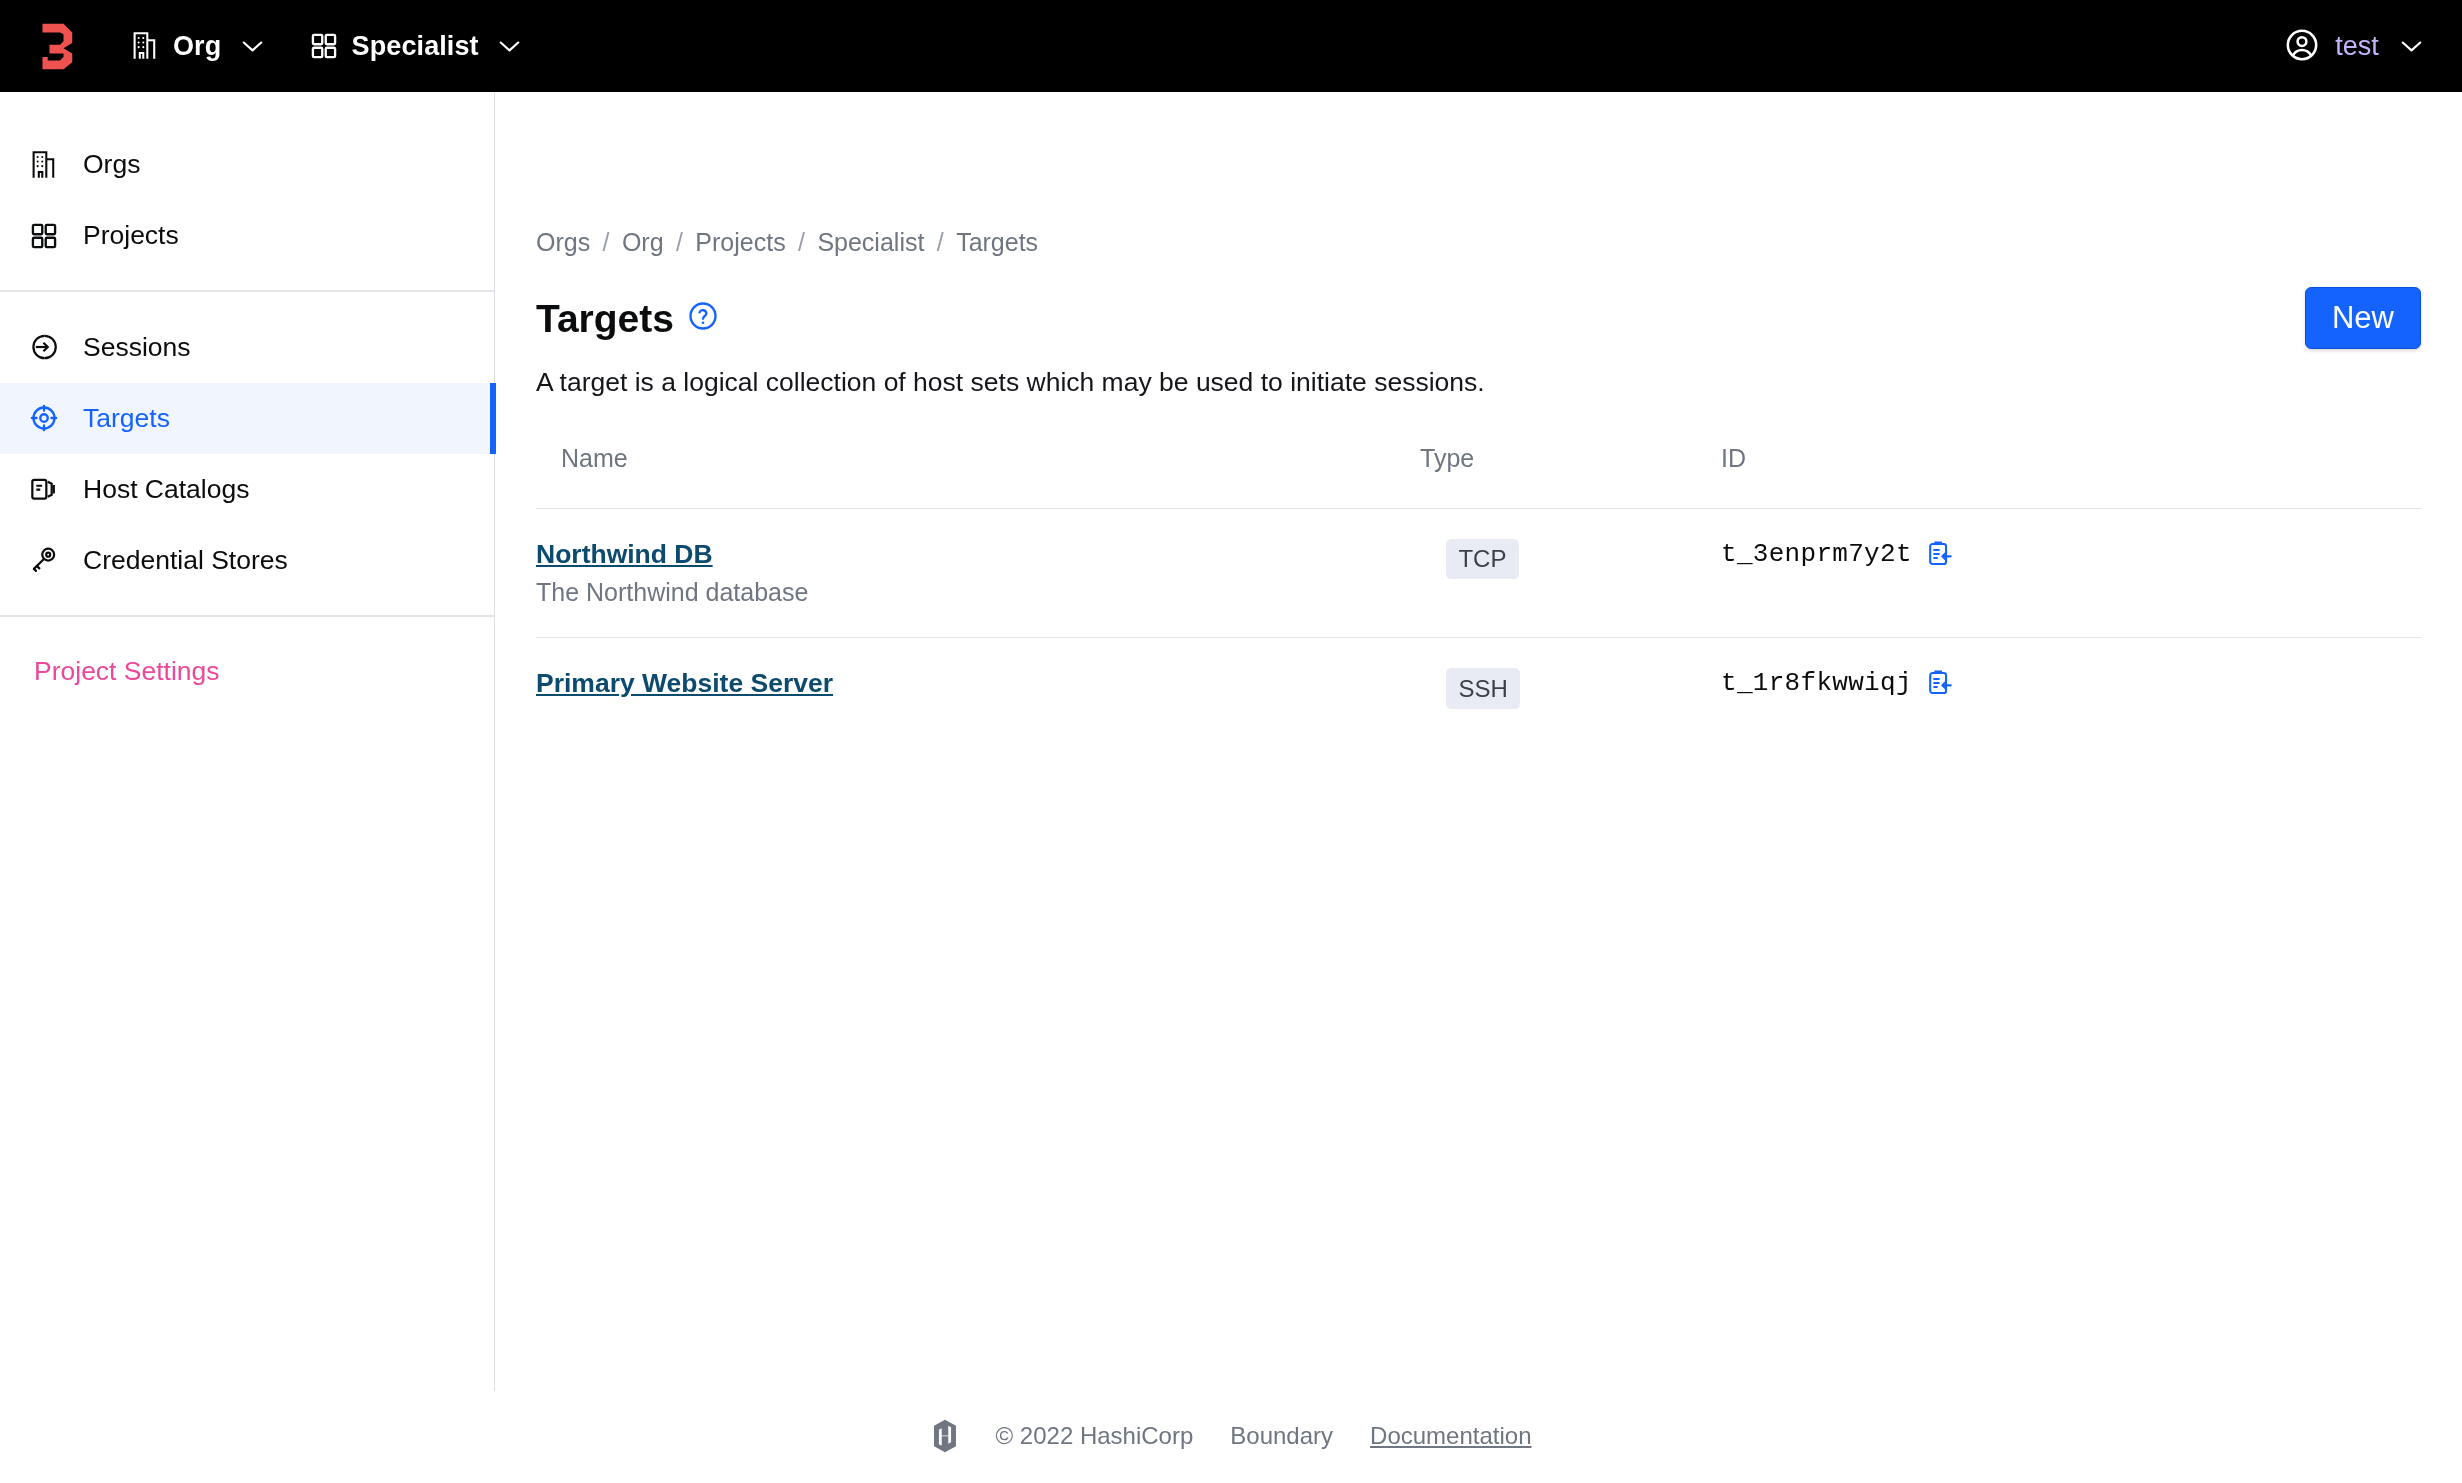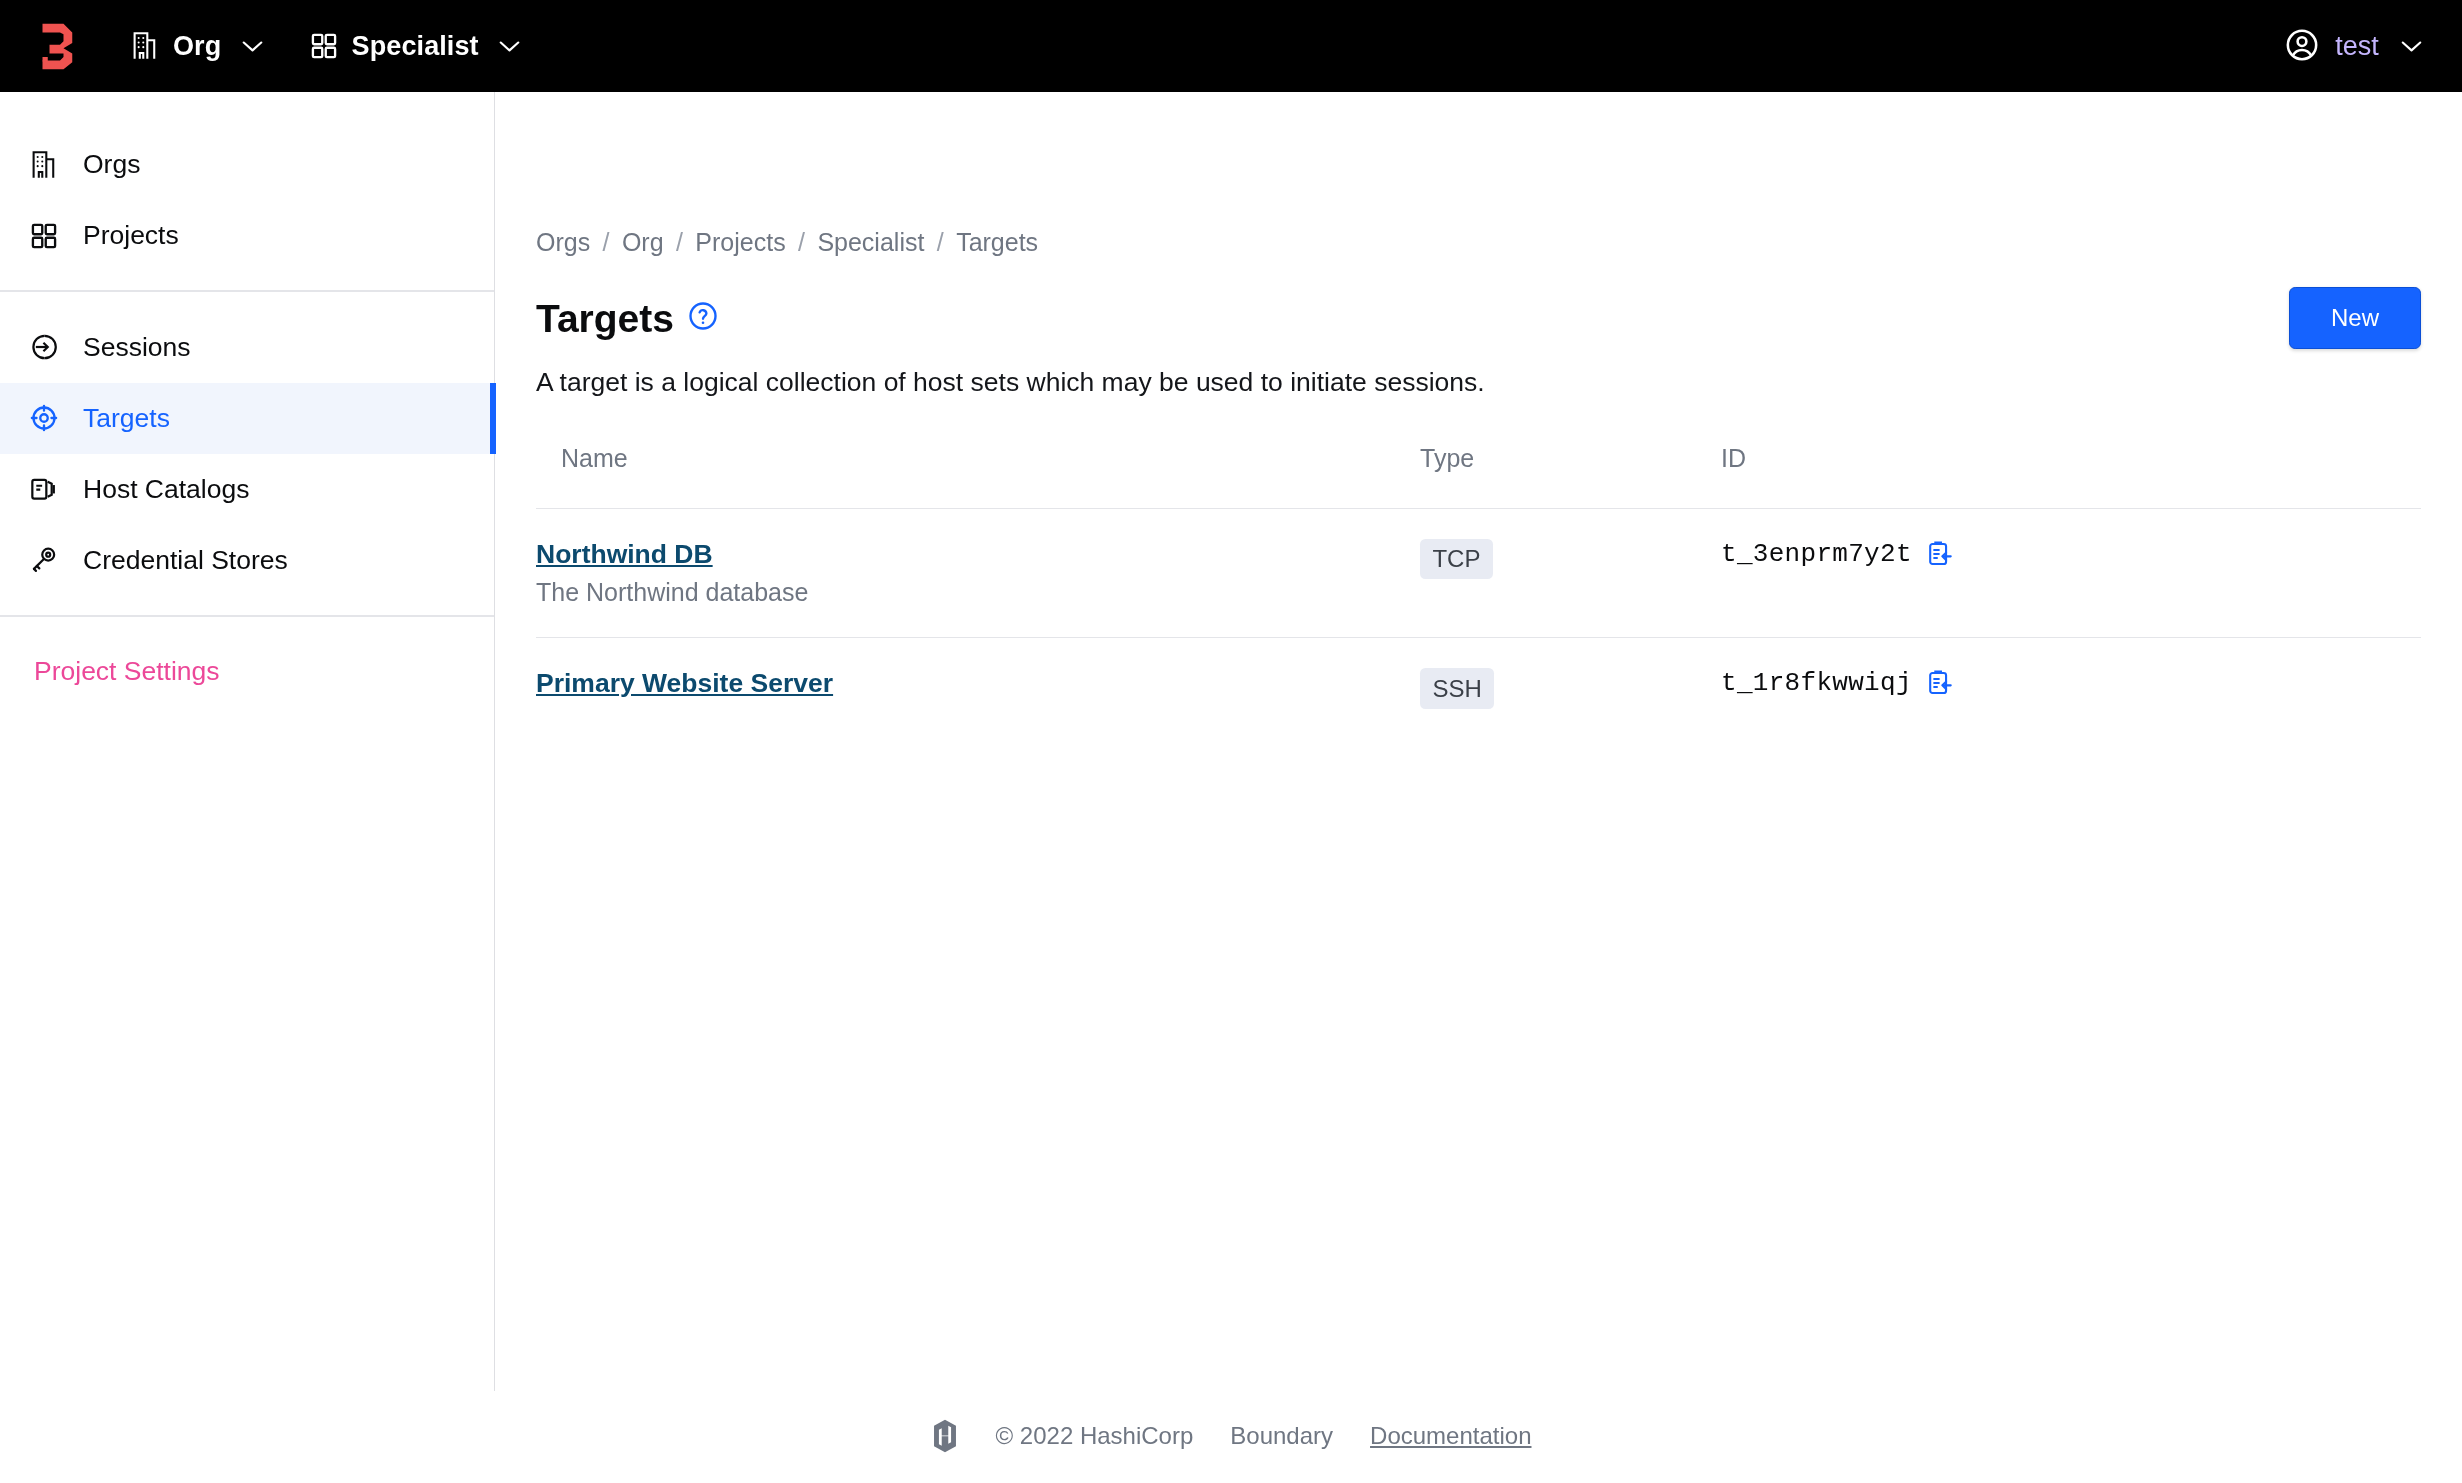--- a/index.html
+++ b/index.html
@@ -81,23 +81,23 @@
   .page-title {
     font-size: 39px; font-weight: 700; color: #0b0c0e; line-height: 1;
   }
   .help-ico { margin-left: 14px; margin-top: 1.8px; cursor: pointer; display:inline-flex; }
   .btn-new {
     margin-left: auto;
     background: #1563ff;
     border: 0.9px solid #0b4fd6;
     border-radius: 6.2px;
     color: #ffffff;
-    font-size: 24px;
+    font-size: 31px;
     font-family: "Liberation Sans", sans-serif;
-    padding: 0 41px;
+    padding: 0 26px;
     height: 62px;
     cursor: pointer;
     box-shadow: 0 1.8px 3.5px rgba(0,0,0,.14);
     margin-top: -12.4px;
   }
   .page-desc { margin-top: 18px; font-size: 26.5px; color: #14161a; }
 
   
   .tbl { width: 100%; border-collapse: collapse; margin-top: 46px; table-layout: fixed; }
   .tbl th {
@@ -110,21 +110,21 @@
   .tbl td { padding: 30px 0; border-top: 1.8px solid #e4e5e9; vertical-align: top; }
   .tbl tr:first-child td { border-top: 1.8px solid #e4e5e9; }
   .cell-name { padding-left: 25px; }
   .link {
     color: #0c4a6e; font-size: 26.5px; font-weight: 700;
     text-decoration: underline; cursor: pointer;
   }
   .sub { margin-top: 8.8px; font-size: 25px; color: #6f7682; }
   .badge {
     display: inline-block; background: #e8ebf3; color: #3b4048;
-    border-radius: 5.3px; padding: 6.2px 12.4px; font-size: 24px;
+    border-radius: 5.3px; padding: 6.2px 12.4px; font-size: 24px; margin-left: 26px;
   }
   .id-cell { display: flex; align-items: center; gap: 14px; }
   .id-text { font-family: "Liberation Mono", monospace; font-size: 26px; color: #0b0c0e; letter-spacing: 0.3px; }
   .copy-btn { cursor: pointer; display: flex; align-items: center; }
 
   
   .footer {
     position: absolute; left: 0; right: 0; bottom: 0; height: 95px;
     display: flex; align-items: center; justify-content: center; gap: 37px;
     font-size: 24px; color: #6f7682;

